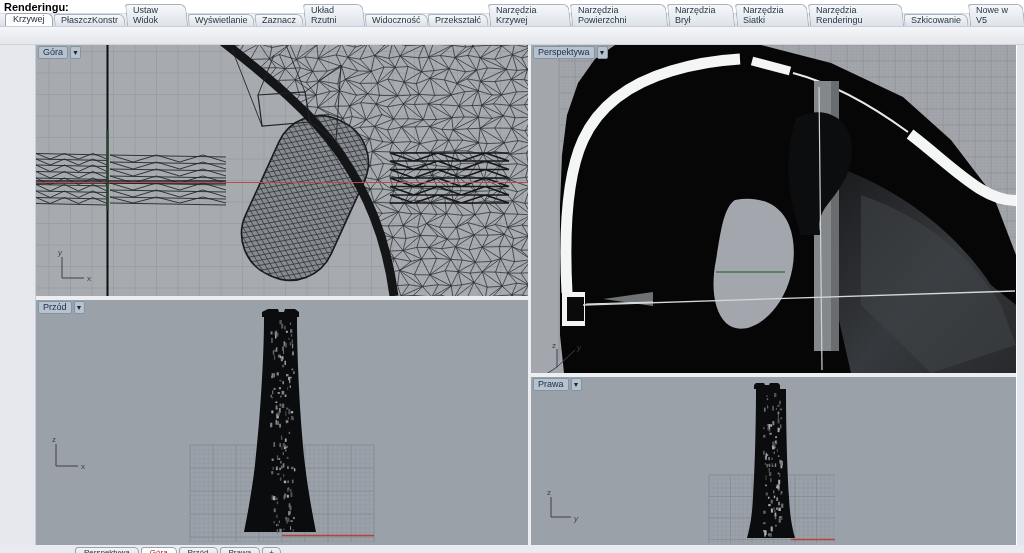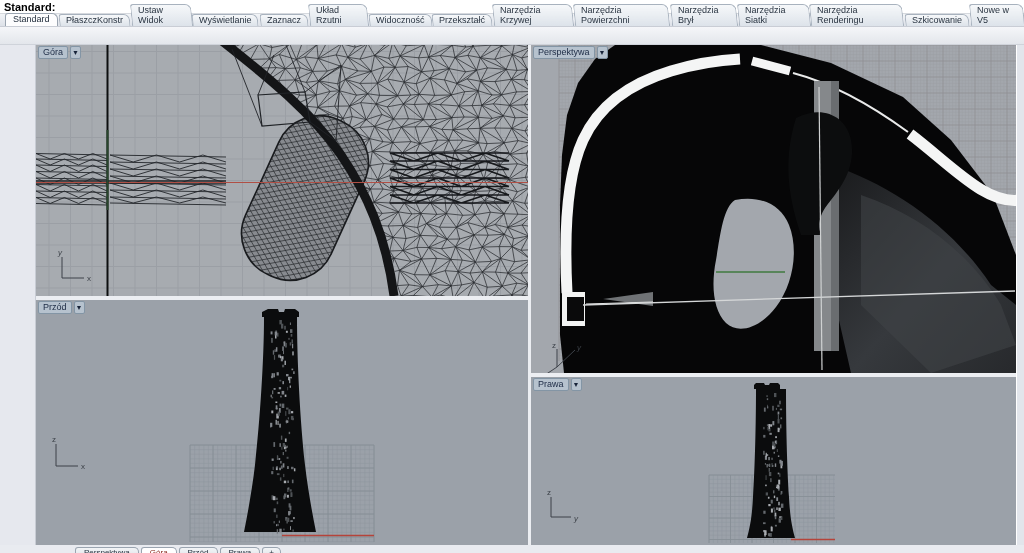--- a/index.html
+++ b/index.html
@@ -1,24 +1,24 @@
 <!DOCTYPE html>
 <html><head><meta charset="utf-8"><style>
 *{margin:0;padding:0;box-sizing:border-box}
 body{width:1024px;height:553px;font-family:"Liberation Sans",sans-serif;background:#eceef2;overflow:hidden;position:relative}
 .vp{position:absolute;overflow:hidden}
 .vplabel{position:absolute;top:1px;left:2px;display:flex;align-items:flex-start;z-index:5}
 .vplabel .name{background:#b6c2ce;border:1px solid #8395a5;border-radius:2px;color:#1c2a44;font-size:9px;padding:0 4px 1px 4px;line-height:11px;height:13px}
 .vplabel .dd{background:#b6c2ce;border:1px solid #8395a5;border-radius:2px;margin-left:2px;width:11px;height:13px;font-size:7px;color:#18243a;text-align:center;line-height:12px}
 </style></head><body>
 <div style="position:absolute;left:0;top:0;width:1024px;height:14px;background:#fff;border-bottom:1px solid #d6d9de">
-<div style="position:absolute;left:4px;top:1px;font-size:11px;font-weight:bold;color:#000">Standard:</div>
+<div style="position:absolute;left:4px;top:1px;font-size:11px;font-weight:bold;color:#000">Renderingu:</div>
   </div>
 <div style="position:absolute;left:0;top:14px;width:1024px;height:13px;background:linear-gradient(#f2f4f7,#dde1e8);border-bottom:1px solid #c9cdd5;display:flex;align-items:flex-end;padding-left:5px">
-    <span style="background:#fdfdfe;border:1px solid #9aa4b0;border-bottom:none;border-radius:3px 6px 0 0;font-size:9px;color:#24303e;padding:0 7px 1px 7px;line-height:11px;position:relative;z-index:2">Standard</span>
+    <span style="background:#fdfdfe;border:1px solid #9aa4b0;border-bottom:none;border-radius:3px 6px 0 0;font-size:9px;color:#24303e;padding:0 7px 1px 7px;line-height:11px;position:relative;z-index:2">Krzywej</span>
     <span style="background:linear-gradient(#f6f8fa,#dde3ea);border:1px solid #a8b2be;border-bottom:none;border-radius:3px 6px 0 0;font-size:9px;color:#2a3542;padding:0 6px 1px 6px;line-height:10px;margin-left:1px;transform:skewX(6deg)"><span style="display:inline-block;transform:skewX(-6deg)">PłaszczKonstr</span></span>
     <span style="background:linear-gradient(#f6f8fa,#dde3ea);border:1px solid #a8b2be;border-bottom:none;border-radius:3px 6px 0 0;font-size:9px;color:#2a3542;padding:0 6px 1px 6px;line-height:10px;margin-left:1px;transform:skewX(6deg)"><span style="display:inline-block;transform:skewX(-6deg)">Ustaw Widok</span></span>
     <span style="background:linear-gradient(#f6f8fa,#dde3ea);border:1px solid #a8b2be;border-bottom:none;border-radius:3px 6px 0 0;font-size:9px;color:#2a3542;padding:0 6px 1px 6px;line-height:10px;margin-left:1px;transform:skewX(6deg)"><span style="display:inline-block;transform:skewX(-6deg)">Wyświetlanie</span></span>
     <span style="background:linear-gradient(#f6f8fa,#dde3ea);border:1px solid #a8b2be;border-bottom:none;border-radius:3px 6px 0 0;font-size:9px;color:#2a3542;padding:0 6px 1px 6px;line-height:10px;margin-left:1px;transform:skewX(6deg)"><span style="display:inline-block;transform:skewX(-6deg)">Zaznacz</span></span>
     <span style="background:linear-gradient(#f6f8fa,#dde3ea);border:1px solid #a8b2be;border-bottom:none;border-radius:3px 6px 0 0;font-size:9px;color:#2a3542;padding:0 6px 1px 6px;line-height:10px;margin-left:1px;transform:skewX(6deg)"><span style="display:inline-block;transform:skewX(-6deg)">Układ Rzutni</span></span>
     <span style="background:linear-gradient(#f6f8fa,#dde3ea);border:1px solid #a8b2be;border-bottom:none;border-radius:3px 6px 0 0;font-size:9px;color:#2a3542;padding:0 6px 1px 6px;line-height:10px;margin-left:1px;transform:skewX(6deg)"><span style="display:inline-block;transform:skewX(-6deg)">Widoczność</span></span>
     <span style="background:linear-gradient(#f6f8fa,#dde3ea);border:1px solid #a8b2be;border-bottom:none;border-radius:3px 6px 0 0;font-size:9px;color:#2a3542;padding:0 6px 1px 6px;line-height:10px;margin-left:1px;transform:skewX(6deg)"><span style="display:inline-block;transform:skewX(-6deg)">Przekształć</span></span>
     <span style="background:linear-gradient(#f6f8fa,#dde3ea);border:1px solid #a8b2be;border-bottom:none;border-radius:3px 6px 0 0;font-size:9px;color:#2a3542;padding:0 6px 1px 6px;line-height:10px;margin-left:1px;transform:skewX(6deg)"><span style="display:inline-block;transform:skewX(-6deg)">Narzędzia Krzywej</span></span>
     <span style="background:linear-gradient(#f6f8fa,#dde3ea);border:1px solid #a8b2be;border-bottom:none;border-radius:3px 6px 0 0;font-size:9px;color:#2a3542;padding:0 6px 1px 6px;line-height:10px;margin-left:1px;transform:skewX(6deg)"><span style="display:inline-block;transform:skewX(-6deg)">Narzędzia Powierzchni</span></span>
     <span style="background:linear-gradient(#f6f8fa,#dde3ea);border:1px solid #a8b2be;border-bottom:none;border-radius:3px 6px 0 0;font-size:9px;color:#2a3542;padding:0 6px 1px 6px;line-height:10px;margin-left:1px;transform:skewX(6deg)"><span style="display:inline-block;transform:skewX(-6deg)">Narzędzia Brył</span></span>

